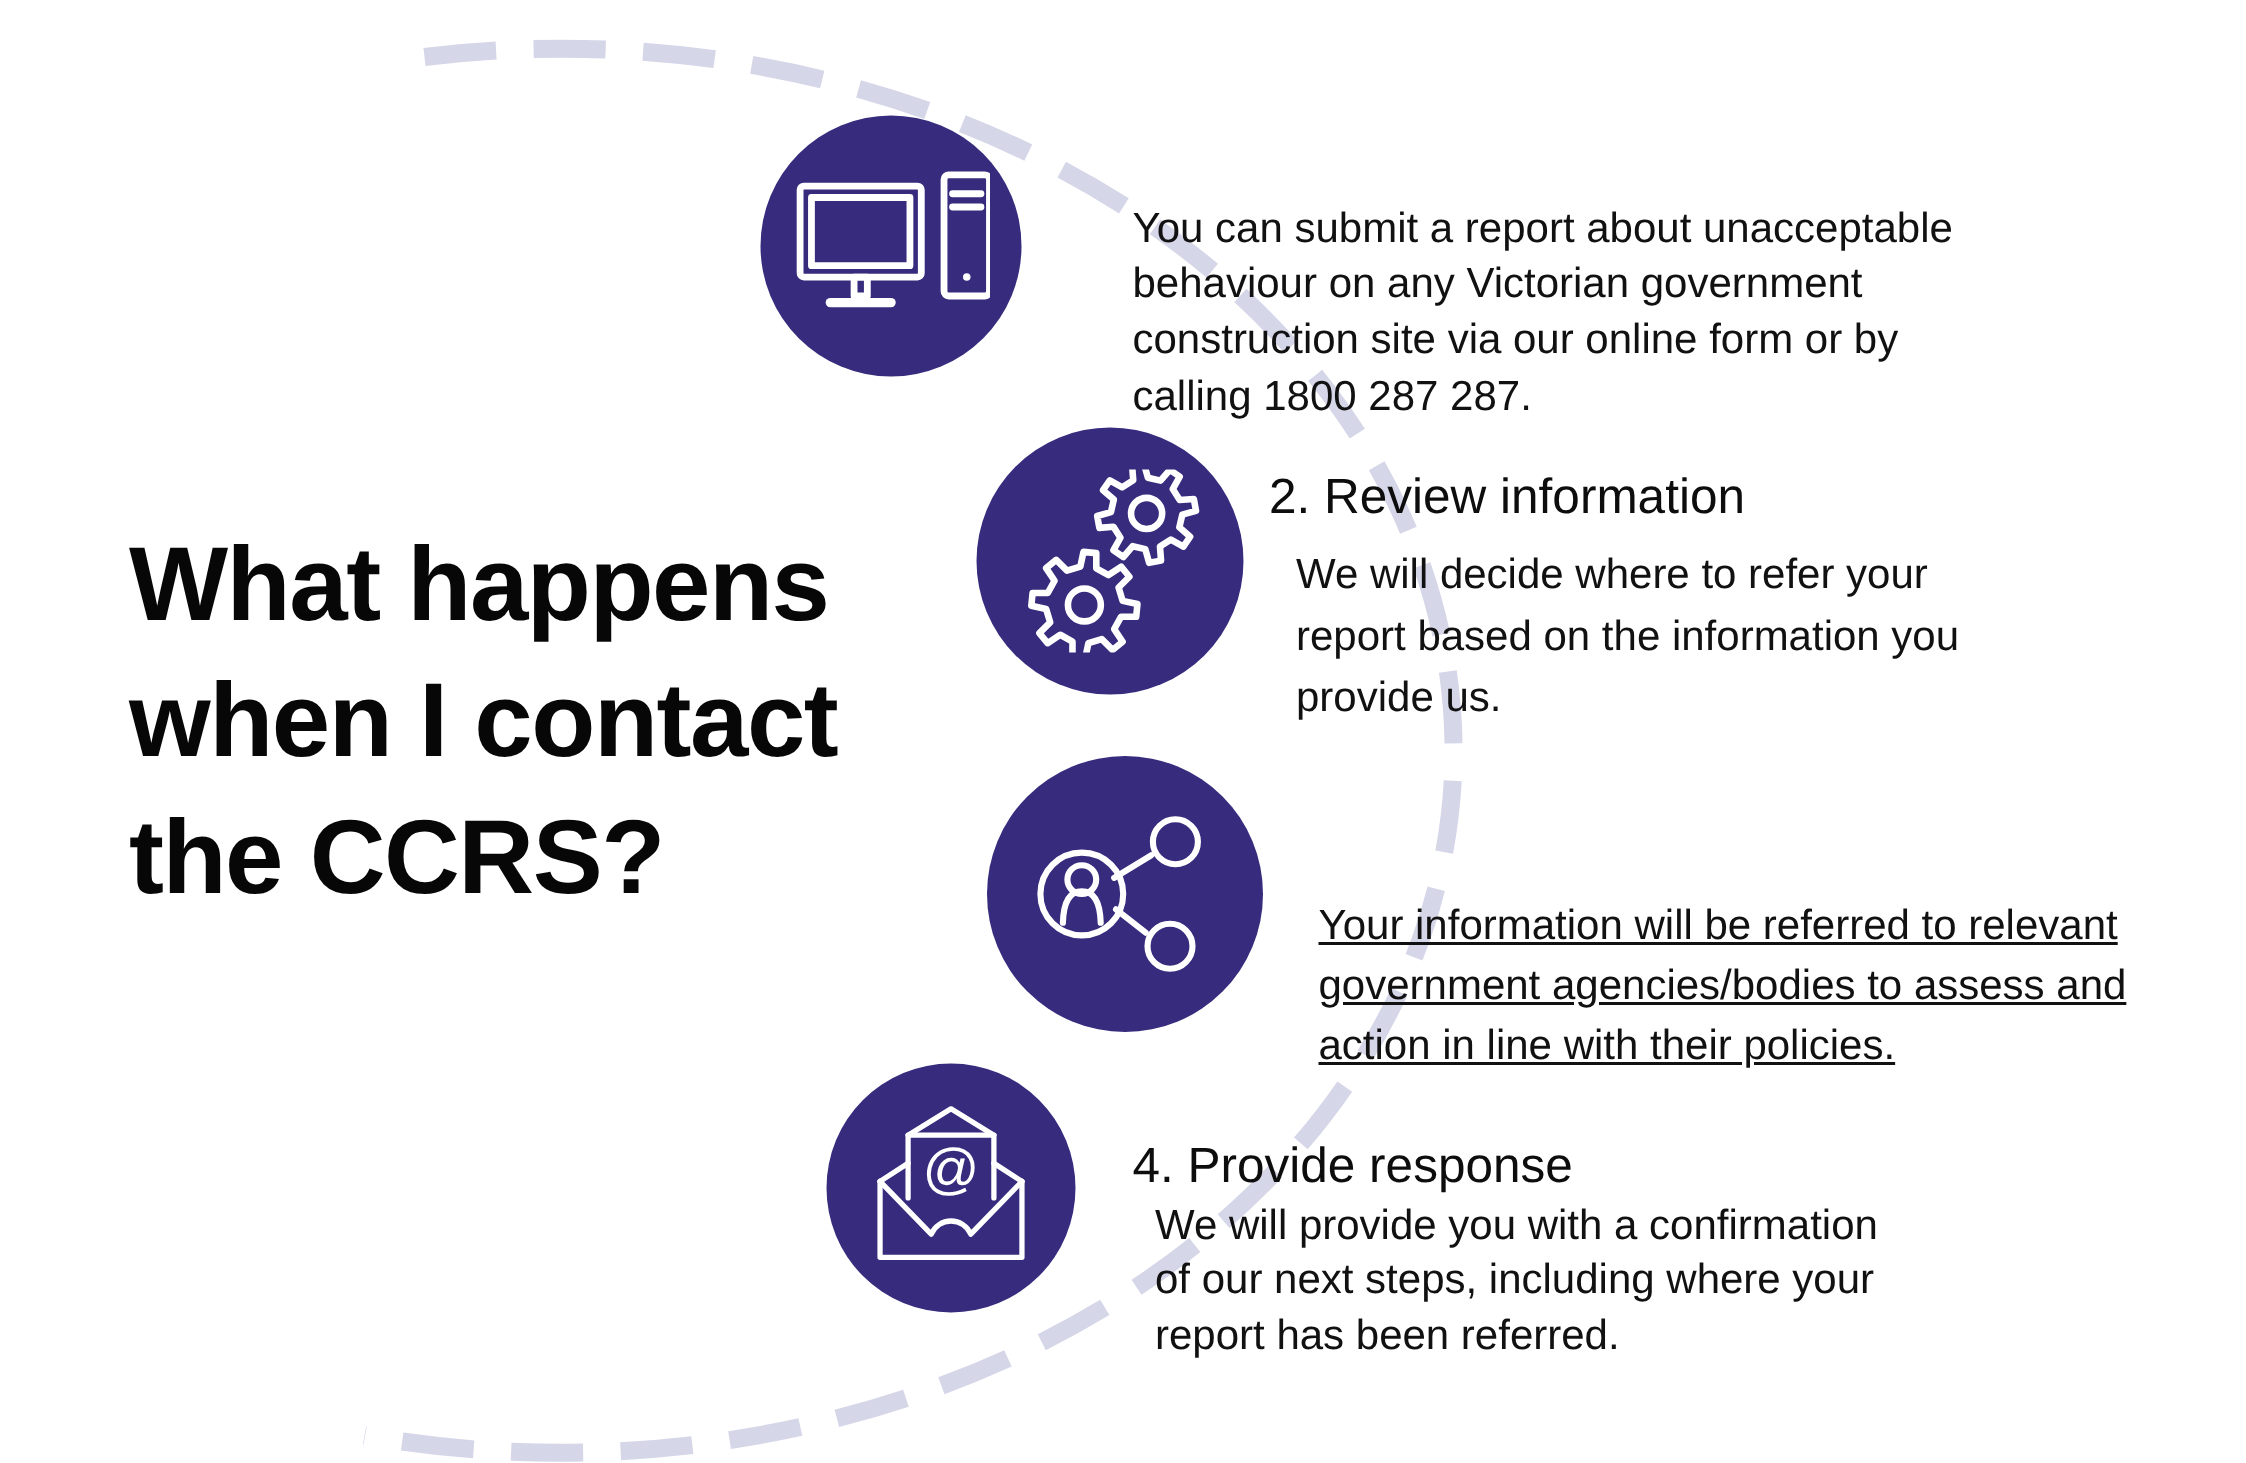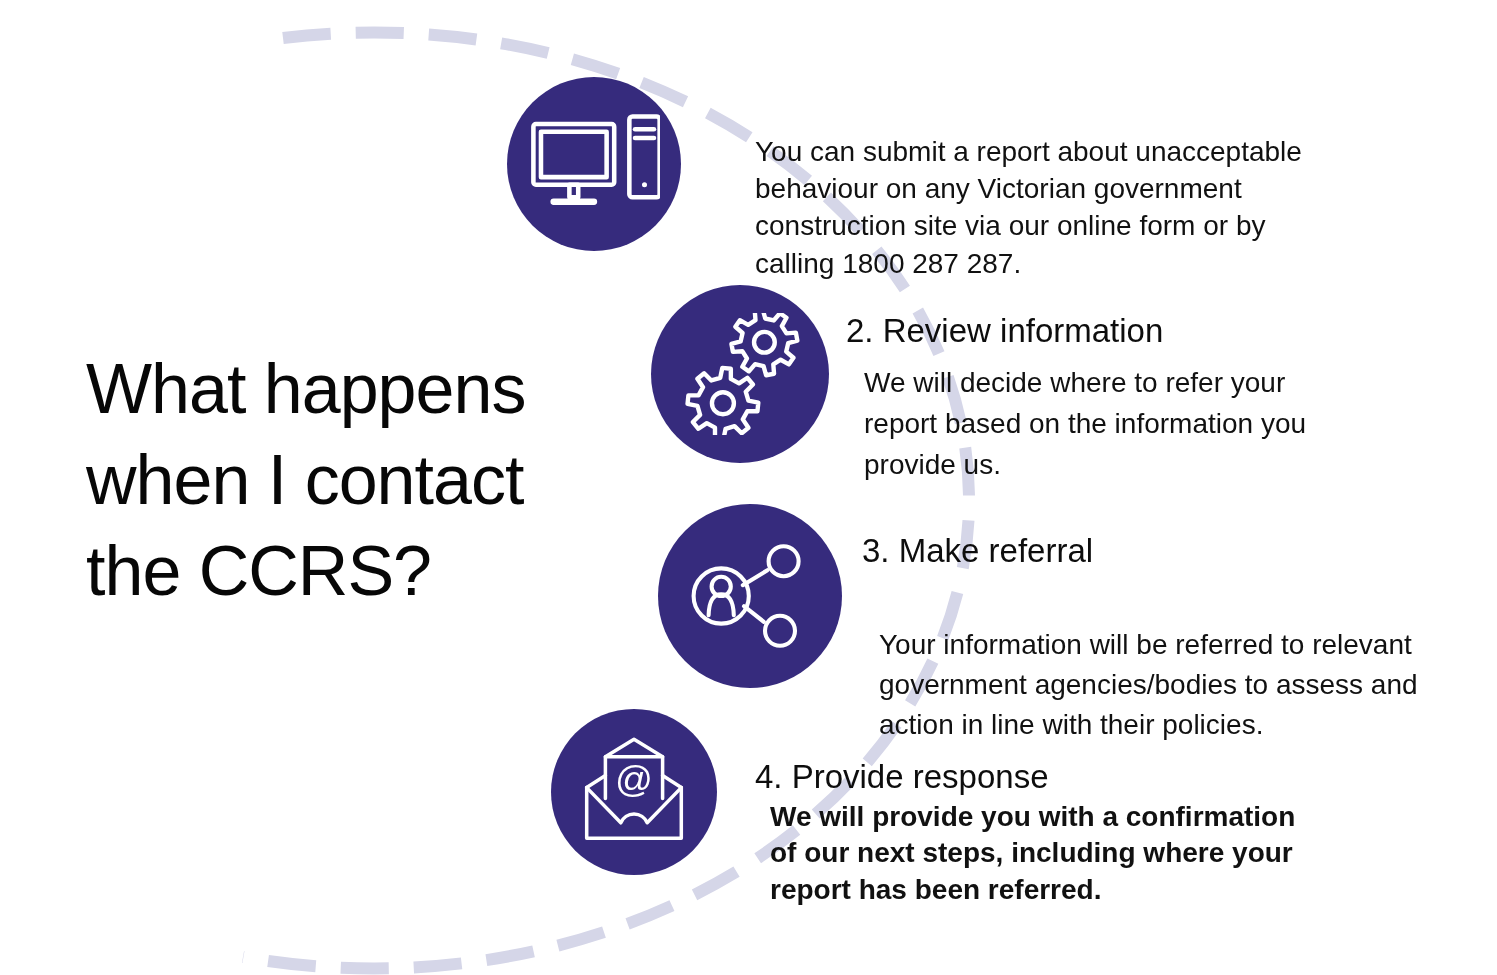--- a/index.html
+++ b/index.html
@@ -20,43 +20,44 @@
     z-index:2;
   }
   .title{
     position:absolute;
     left:86px;top:344px;
     font-size:70px;line-height:1.3;
     letter-spacing:-1px;
     white-space:pre-line;
     color:#070707;
     z-index:3;
+    font-weight:bold;
   }
   .step-heading{
     position:absolute;
     font-size:33px;line-height:1.2;
     color:#0d0d0d;
     white-space:nowrap;
     z-index:3;
   }
   .step-body{
     position:absolute;
     font-size:28px;
     color:#111111;
     white-space:pre-line;
     z-index:3;
   }
   #h1{left:706px;top:94px;}
   #b1{left:755px;top:133px;line-height:1.33;}
   #h2{left:846px;top:311px;}
   #b2{left:864px;top:363px;line-height:1.46;}
   #h3{left:862px;top:531px;}
-  #b3{left:879px;top:625px;line-height:1.43;}
+  #b3{left:879px;top:597px;line-height:1.43;text-decoration:underline;}
   #h4{left:755px;top:757px;}
-  #b4{left:770px;top:799px;line-height:1.30;font-weight:bold;}
+  #b4{left:770px;top:799px;line-height:1.30;}
   #c1{left:507px;top:77px;width:174px;height:174px;}
   #c2{left:651px;top:285px;width:178px;height:178px;}
   #c3{left:658px;top:504px;width:184px;height:184px;}
   #c4{left:551px;top:709px;width:166px;height:166px;}
   .icon{stroke:#ffffff;fill:none;stroke-linecap:round;stroke-linejoin:round;}
 </style>
 </head>
 <body>
 
 <div id="canvas">
@@ -118,21 +119,20 @@
   <div class="step-body" id="b1">You can submit a report about unacceptable
 behaviour on any Victorian government
 construction site via our online form or by
 calling 1800 287 287.</div>
 
   <div class="step-heading" id="h2">2. Review information</div>
   <div class="step-body" id="b2">We will decide where to refer your
 report based on the information you
 provide us.</div>
 
-  <div class="step-heading" id="h3">3. Make referral</div>
   <div class="step-body" id="b3">Your information will be referred to relevant
 government agencies/bodies to assess and
 action in line with their policies.</div>
 
   <div class="step-heading" id="h4">4. Provide response</div>
   <div class="step-body" id="b4">We will provide you with a confirmation
 of our next steps, including where your
 report has been referred.</div>
 
 </div>

